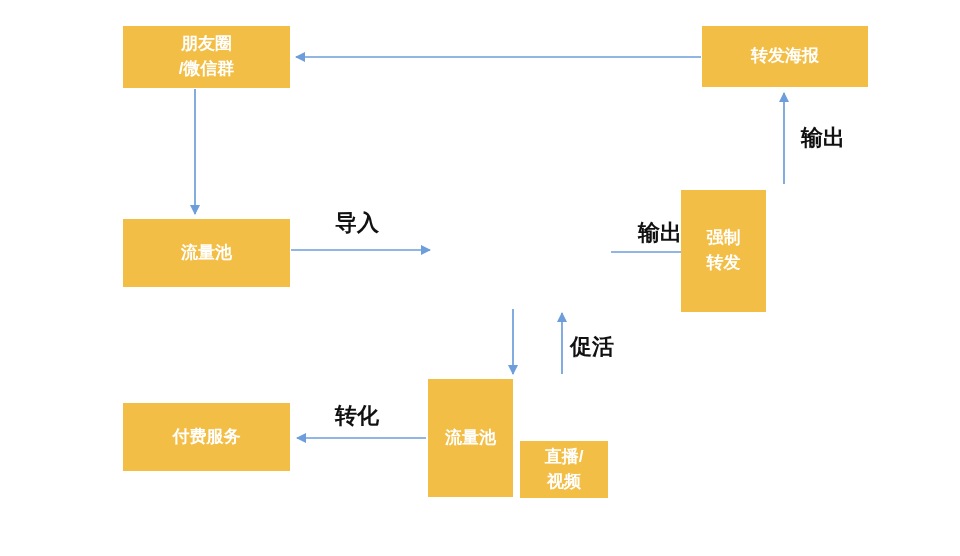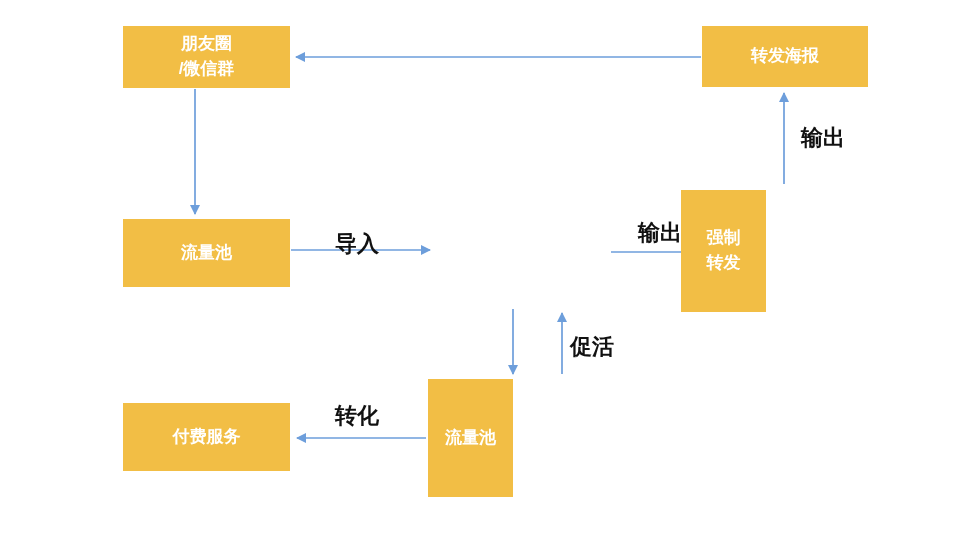--- a/index.html
+++ b/index.html
@@ -72,24 +72,26 @@
 
 
   <div class="node" style="left:681px;top:190px;width:85px;height:122px">强制
 转发</div>
 
 
 
   <div class="node" style="left:428px;top:379px;width:85px;height:118px">流量池</div>
 
 
+  <div class="node" style="left:520px;top:441px;width:88px;height:57px">直播/
+视频</div>
 
   <div class="node" style="left:123px;top:403px;width:167px;height:68px">付费服务</div>
 
-  <div class="edge-label" style="left:357px;top:244px">导入</div>
+  <div class="edge-label" style="left:357px;top:223px">导入</div>
 
   <div class="edge-label" style="left:660px;top:233px">输出</div>
 
   <div class="edge-label" style="left:823px;top:138px">输出</div>
 
   <div class="edge-label" style="left:592px;top:347px">促活</div>
 
   <div class="edge-label" style="left:357px;top:416px">转化</div>
 
 </div>

